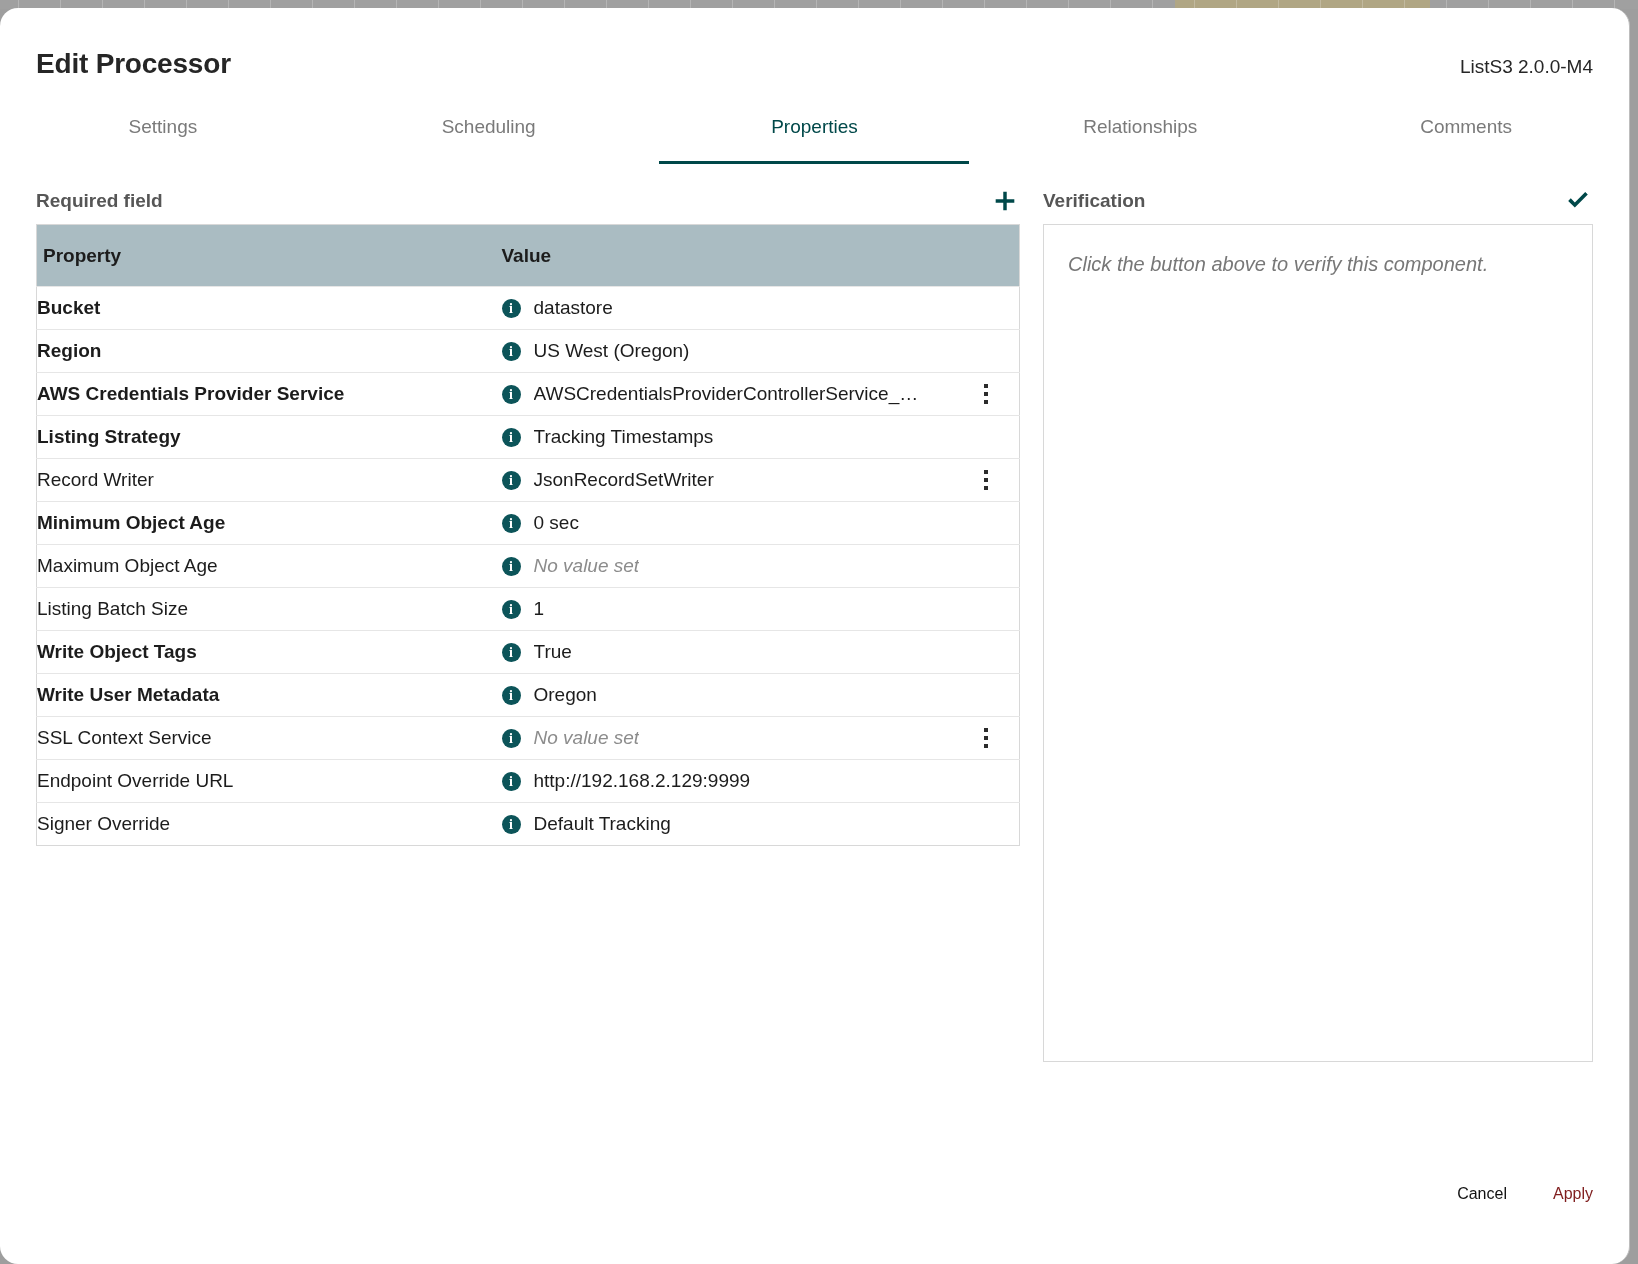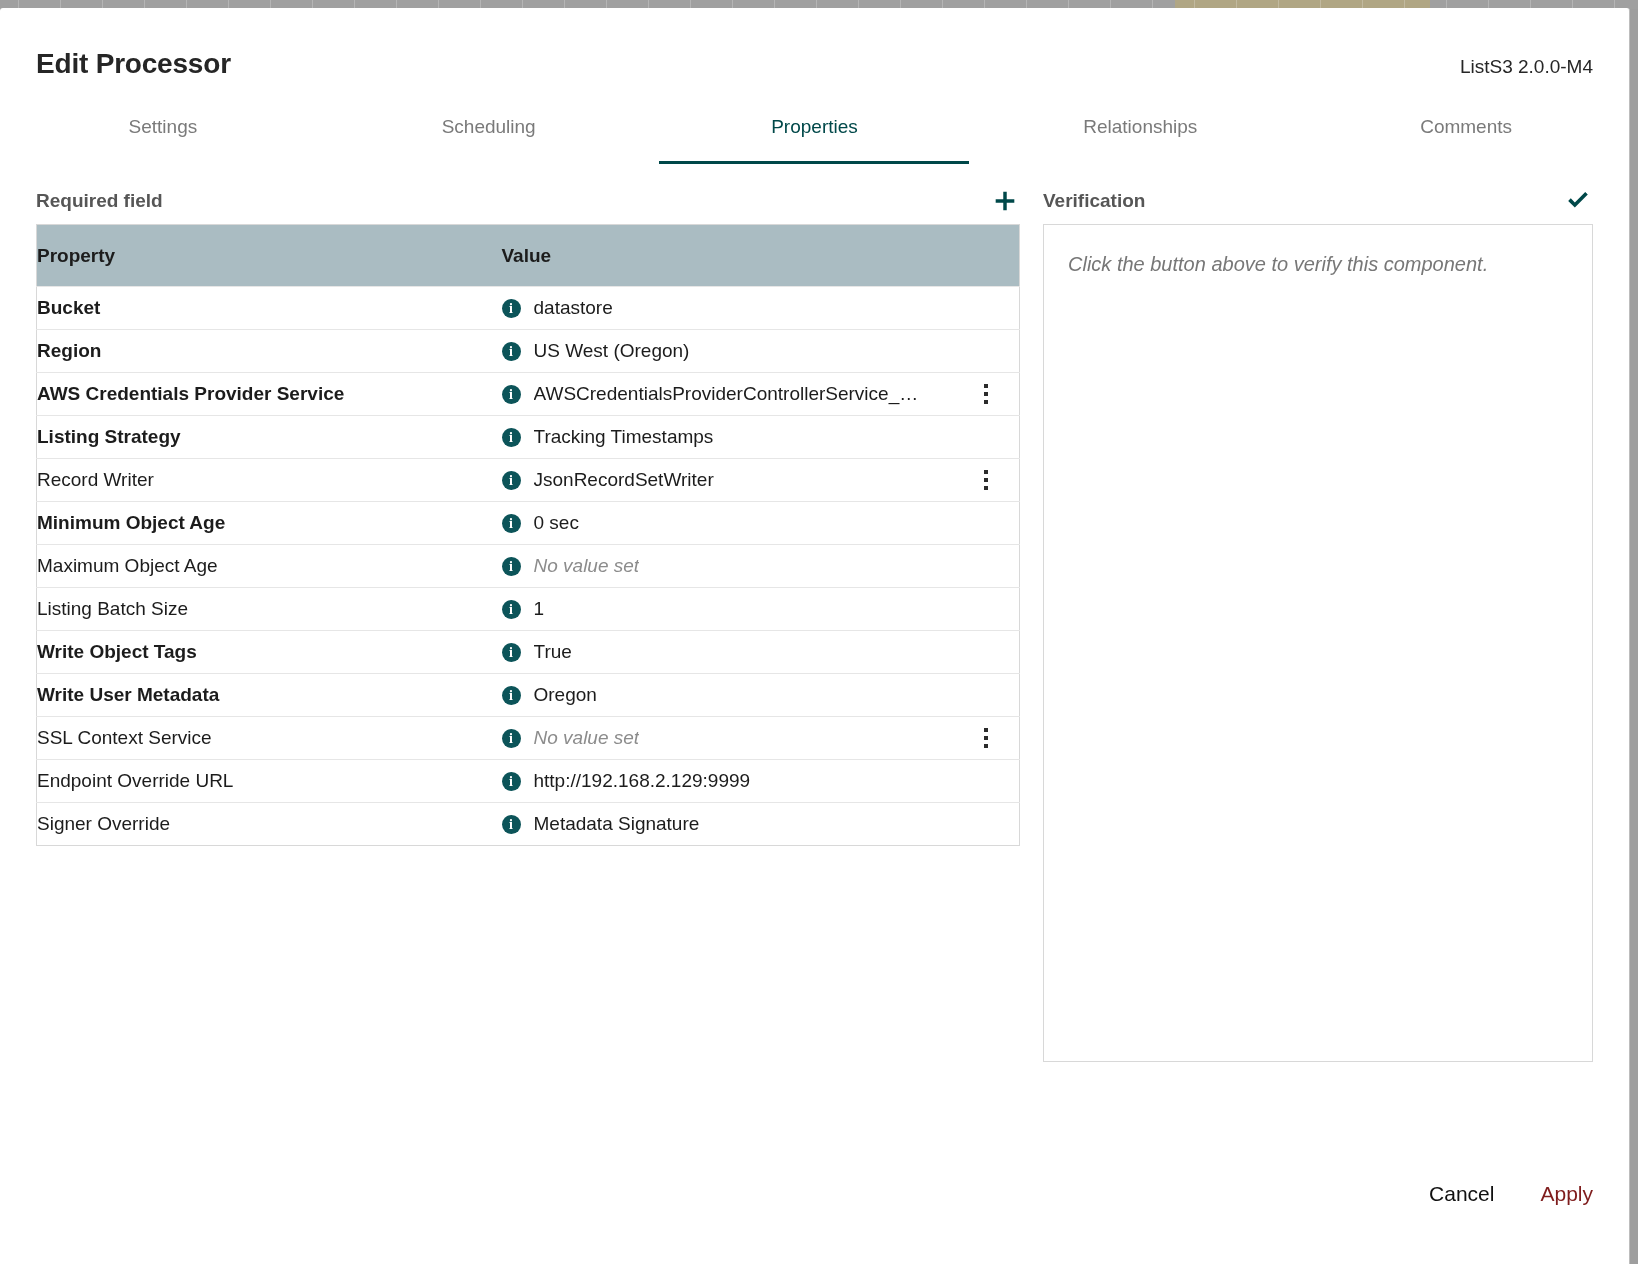--- a/index.html
+++ b/index.html
@@ -31,20 +31,21 @@
   #dialog {
     position: absolute;
     left: 0; top: 8px;
     width: 1630px;
     height: 1256px;
     background: #ffffff;
     border-top-left-radius: 3px;
     border-top-right-radius: 3px;
     border-right: 1px solid #bdbdbd;
     overflow: hidden;
+    border-radius: 18px;
   }
 
   
   .header-row {
     position: relative;
     height: 96px;
   }
   .dialog-title {
     position: absolute;
     left: 36px; top: 40px;
@@ -126,21 +127,21 @@
     border: 1px solid #d8d8d8;
     table-layout: fixed;
   }
   table.props thead th {
     background: #aabcc2;
     color: #1c1c1c;
     font-size: 19px;
     font-weight: bold;
     text-align: left;
     height: 62px;
-    padding: 0 0 0 0;
+    padding: 0 0 0 6px;
   }
   table.props thead th.c-prop  { width: 465px; }
   table.props thead th.c-val   { width: auto; padding-left: 0; }
   table.props tbody td {
     border-top: 1px solid #e6e6e6;
     height: 43px;
     font-size: 19px;
     color: #1c1c1c;
     padding: 0;
     vertical-align: middle;
@@ -221,21 +222,21 @@
     left: 0; right: 0;
     bottom: 0;
     height: 140px;
     display: flex;
     align-items: center;
     justify-content: flex-end;
     padding-right: 36px;
     gap: 46px;
   }
   .btn-text {
-    font-size: 21px;
+    font-size: 16px;
     background: none;
     border: none;
     padding: 0;
     font-family: "Liberation Sans", sans-serif;
     cursor: pointer;
   }
   .btn-cancel { color: #111111; }
   .btn-apply  { color: #7f1d1d; cursor: default; }
 </style>
 </head>
@@ -440,21 +441,21 @@
                   <span class="info-icon">i</span>
                   <span class="val-text">http://192.168.2.129:9999</span>
                 </div>
               </td>
             </tr>
             <tr>
               <td class="prop-name">Signer Override</td>
               <td class="val-cell">
                 <div class="val-wrap">
                   <span class="info-icon">i</span>
-                  <span class="val-text">Metadata Signature</span>
+                  <span class="val-text">Default Tracking</span>
                 </div>
               </td>
             </tr>
           </tbody>
       </table>
     </div>
 
     <div class="col-right">
       <div class="section-head">
         <span class="section-label">Verification</span>

